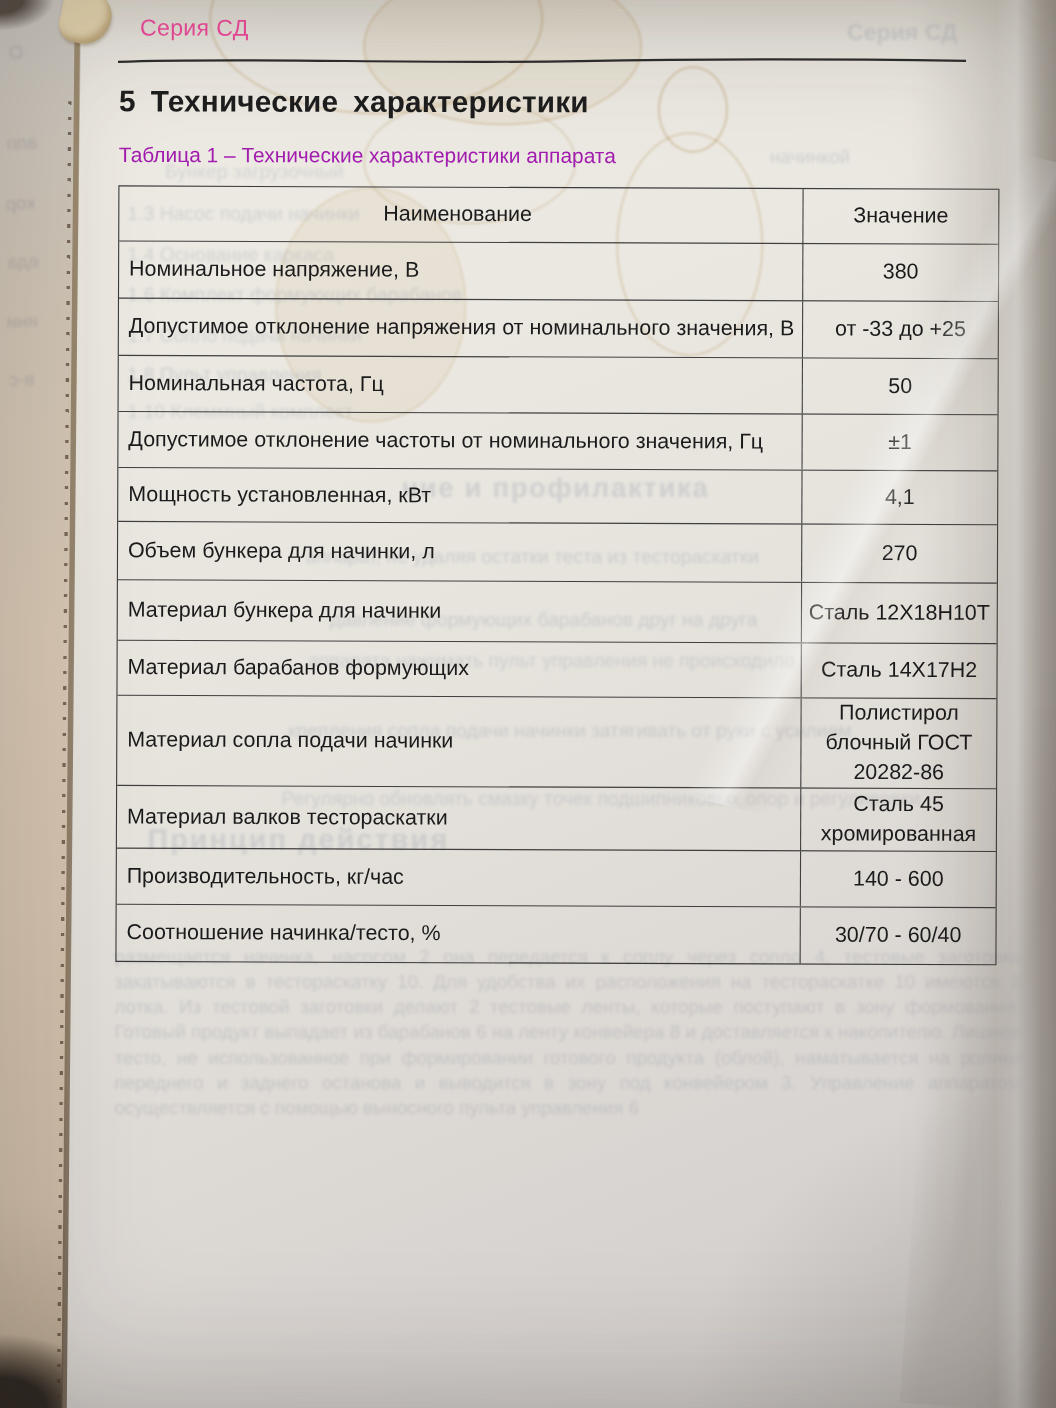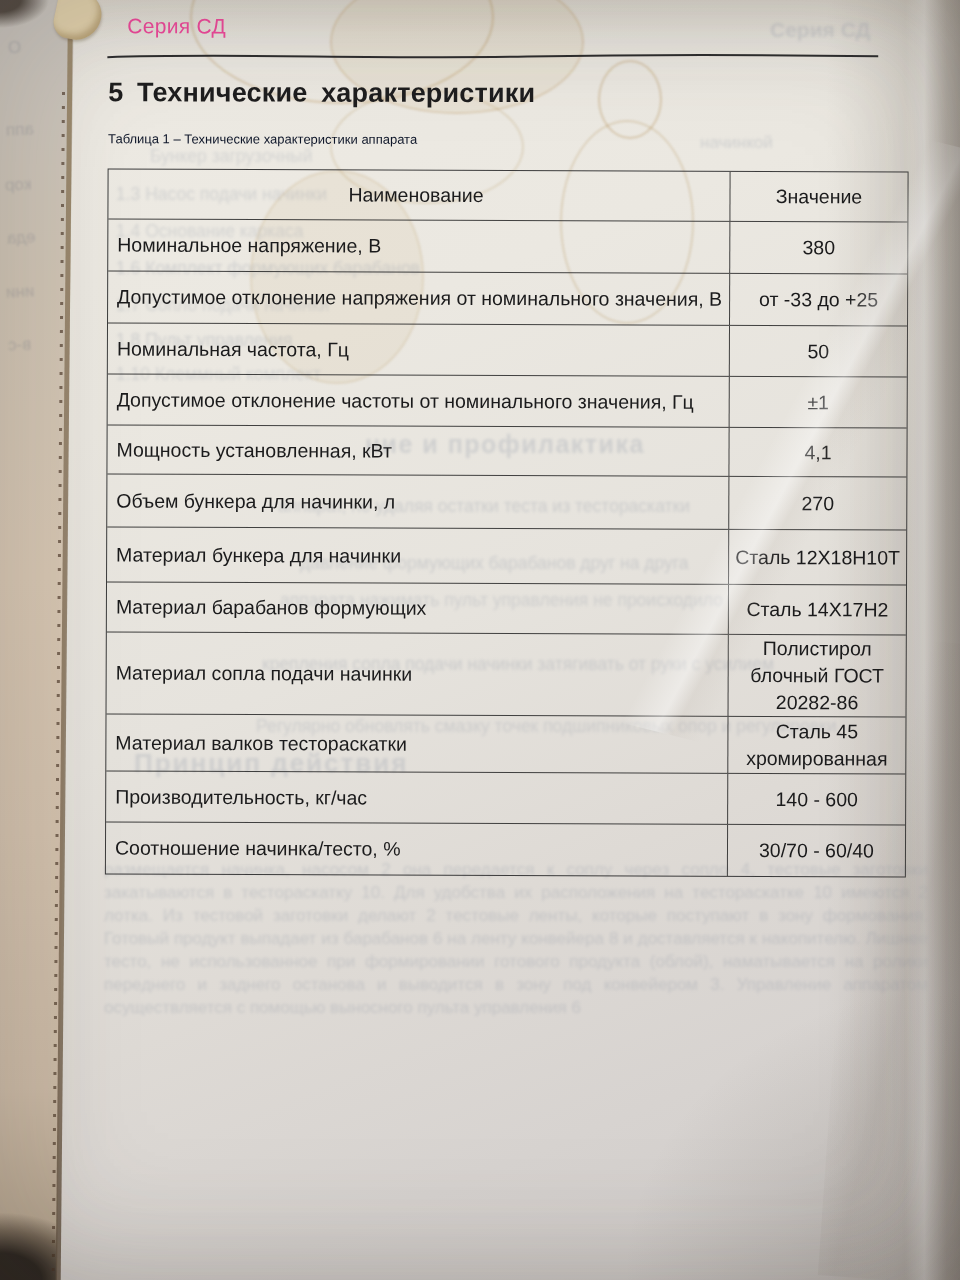--- a/index.html
+++ b/index.html
@@ -49,21 +49,21 @@
   
   .ghost{position:absolute;z-index:3;color:#8e96a4;pointer-events:none;}
   .g-blur{filter:blur(1.6px);}
   .ghost.bold{font-weight:bold;color:#9aa1ae;}
   
   .content{position:absolute;inset:0;z-index:4;transform:rotate(.12deg);}
   .hdr-left{position:absolute;left:110px;top:15px;font-size:21px;color:#ec4899;letter-spacing:.3px;margin-left:16px;}
   .hdr-rule{position:absolute;left:106px;top:48px;width:772px;height:10px;}
   .sec-title{position:absolute;left:107px;top:78px;font-size:27px;font-weight:bold;color:#1d1d1e;
     letter-spacing:.2px;word-spacing:6px;}
-  .tbl-caption{position:absolute;left:107px;top:132px;font-size:13px;color:#0f172a;}
+  .tbl-caption{position:absolute;left:107px;top:132px;font-size:19px;color:#a21caf;}
   
   .spec-table{
     position:absolute;left:106px;top:170px;width:801px;
     border:1.6px solid rgba(45,45,46,.92);box-sizing:border-box;
     transform:rotate(.1deg);
   }
   .t-row{display:flex;box-sizing:border-box;border-bottom:1.5px solid rgba(45,45,46,.9);}
   .t-row:last-child{border-bottom:none;}
   .t-name{width:622px;box-sizing:border-box;border-right:1.5px solid rgba(45,45,46,.9);
     display:flex;align-items:center;padding:2px 6px 2px 9px;

